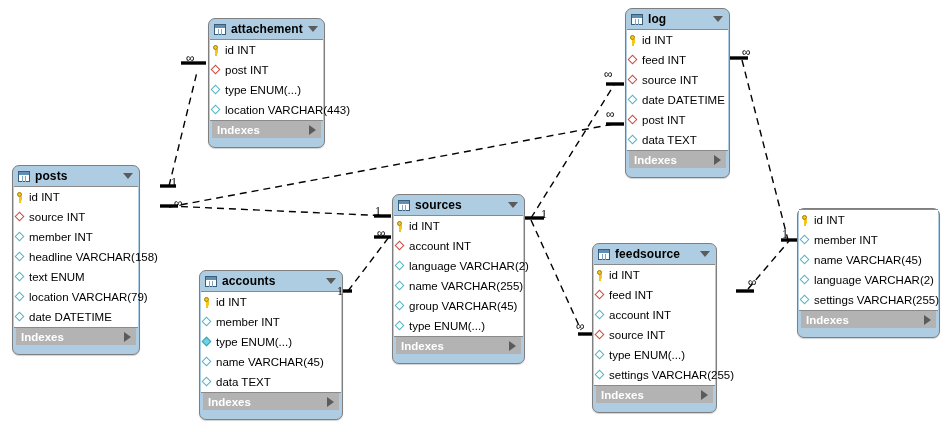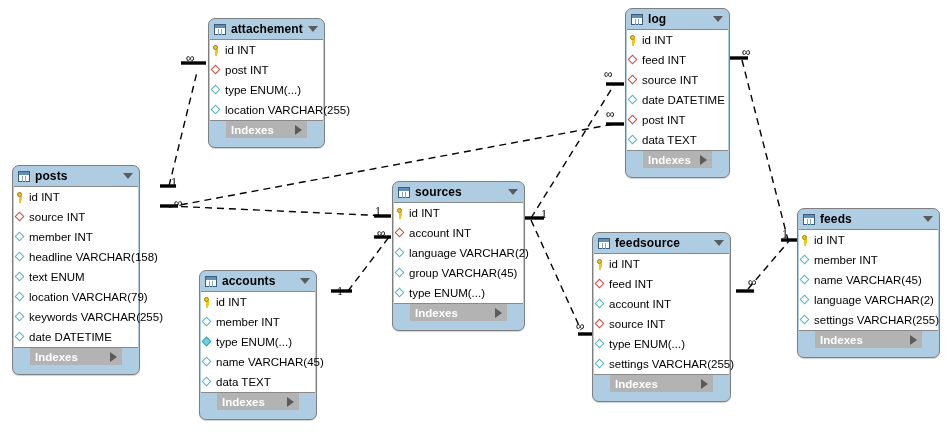--- a/index.html
+++ b/index.html
@@ -76,21 +76,21 @@
   .gl.dia:before{
     content:"";position:absolute;left:1.5px;top:1.5px;width:7px;height:7px;
     transform:rotate(45deg);box-sizing:border-box;
     border:1.4px solid #cf4a3a;background:#fff;
   }
   .gl.dia.cyan:before{border-color:#54b4c4;}
   .gl.dia.fill:before{background:#6fd3e0;border-color:#3f9fae;}
   .indexes{
     height:17px;background:#b3b3b3;
     display:flex;align-items:center;justify-content:space-between;
-    padding:0 5px 0 5px;margin:0 17px;
+    padding:0 5px 0 5px;margin:0 3px;
     font-size:11.5px;color:#ffffff;font-weight:bold;
   }
   .idx-caret{
     width:0;height:0;border-top:5px solid transparent;border-bottom:5px solid transparent;
     border-left:7px solid #5b5b5b;
   }
   .foot{height:9px;}
   .card-lbl{
     position:absolute;font-size:12px;color:#000;
     font-family:"Liberation Serif",serif;
@@ -155,21 +155,21 @@
           <div class="col">
             <span class="gl dia"></span>
             <span>post INT</span>
           </div>
           <div class="col">
             <span class="gl dia cyan"></span>
             <span>type ENUM(...)</span>
           </div>
           <div class="col">
             <span class="gl dia cyan"></span>
-            <span>location VARCHAR(255)</span>
+            <span>location VARCHAR(443)</span>
           </div>
         </div>
         <div class="indexes">
           <span>Indexes</span>
           <span class="idx-caret"></span>
         </div>
         <div class="foot"></div>
       </div>
       <div class="table-box" style="left: 625px; top: 8px; width: 105px;">
         <div class="tbl-title">
@@ -235,68 +235,68 @@
           <div class="col">
             <span class="gl dia cyan"></span>
             <span>text ENUM</span>
           </div>
           <div class="col">
             <span class="gl dia cyan"></span>
             <span>location VARCHAR(79)</span>
           </div>
           <div class="col">
             <span class="gl dia cyan"></span>
-            <span>keywords VARCHAR(255)</span>
-          </div>
-          <div class="col">
-            <span class="gl dia cyan"></span>
             <span>date DATETIME</span>
           </div>
         </div>
         <div class="indexes">
           <span>Indexes</span>
           <span class="idx-caret"></span>
         </div>
         <div class="foot"></div>
       </div>
-      <div class="table-box" style="left: 392px; top: 181px; width: 133px;">
+      <div class="table-box" style="left: 392px; top: 194px; width: 133px;">
         <div class="tbl-title">
           <span class="tbl-icon"></span>
           <span class="tbl-name">sources</span>
           <span class="caret"></span>
         </div>
         <div class="cols">
           <div class="col">
             <span class="gl pk"></span>
             <span>id INT</span>
           </div>
           <div class="col">
             <span class="gl dia"></span>
             <span>account INT</span>
           </div>
           <div class="col">
             <span class="gl dia cyan"></span>
             <span>language VARCHAR(2)</span>
           </div>
           <div class="col">
             <span class="gl dia cyan"></span>
+            <span>name VARCHAR(255)</span>
+          </div>
+          <div class="col">
+            <span class="gl dia cyan"></span>
             <span>group VARCHAR(45)</span>
           </div>
           <div class="col">
             <span class="gl dia cyan"></span>
             <span>type ENUM(...)</span>
           </div>
         </div>
         <div class="indexes">
           <span>Indexes</span>
           <span class="idx-caret"></span>
         </div>
         <div class="foot"></div>
       </div>
-      <div class="table-box" style="left: 592px; top: 232px; width: 139px;">
+      <div class="table-box" style="left: 592px; top: 243px; width: 125px;">
         <div class="tbl-title">
           <span class="tbl-icon"></span>
           <span class="tbl-name">feedsource</span>
           <span class="caret"></span>
         </div>
         <div class="cols">
           <div class="col">
             <span class="gl pk"></span>
             <span>id INT</span>
           </div>
@@ -321,25 +321,20 @@
             <span>settings VARCHAR(255)</span>
           </div>
         </div>
         <div class="indexes">
           <span>Indexes</span>
           <span class="idx-caret"></span>
         </div>
         <div class="foot"></div>
       </div>
       <div class="table-box" style="left: 797px; top: 208px; width: 143px;">
-        <div class="tbl-title">
-          <span class="tbl-icon"></span>
-          <span class="tbl-name">feeds</span>
-          <span class="caret"></span>
-        </div>
         <div class="cols">
           <div class="col">
             <span class="gl pk"></span>
             <span>id INT</span>
           </div>
           <div class="col">
             <span class="gl dia cyan"></span>
             <span>member INT</span>
           </div>
           <div class="col">
@@ -354,21 +349,21 @@
             <span class="gl dia cyan"></span>
             <span>settings VARCHAR(255)</span>
           </div>
         </div>
         <div class="indexes">
           <span>Indexes</span>
           <span class="idx-caret"></span>
         </div>
         <div class="foot"></div>
       </div>
-      <div class="table-box" style="left: 199px; top: 270px; width: 118px;">
+      <div class="table-box" style="left: 199px; top: 270px; width: 144px;">
         <div class="tbl-title">
           <span class="tbl-icon"></span>
           <span class="tbl-name">accounts</span>
           <span class="caret"></span>
         </div>
         <div class="cols">
           <div class="col">
             <span class="gl pk"></span>
             <span>id INT</span>
           </div>

